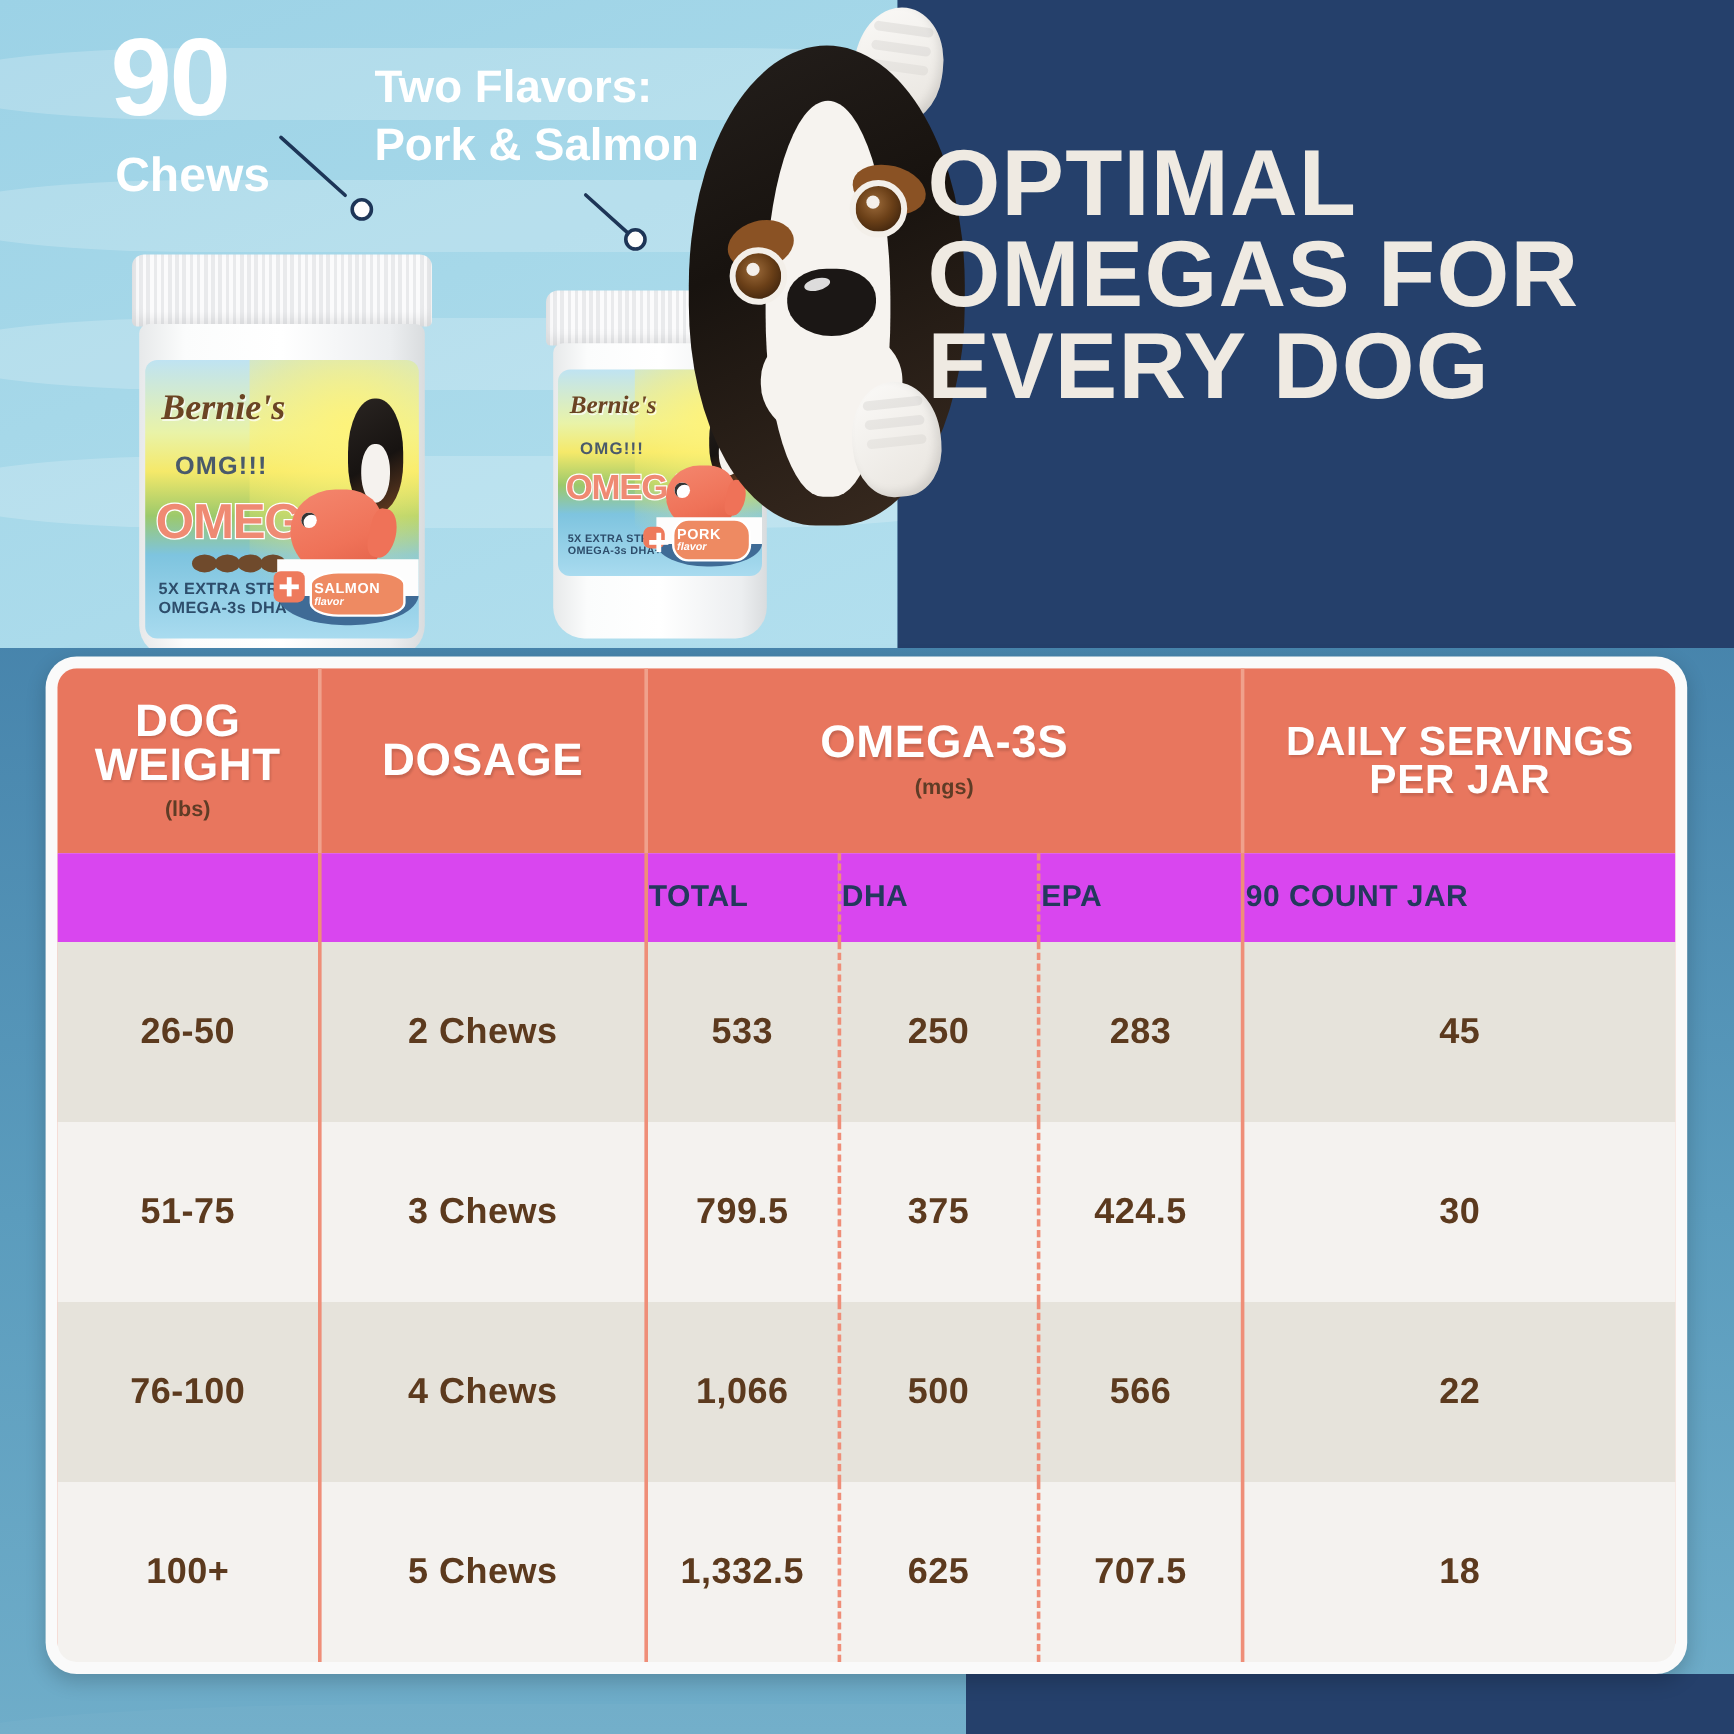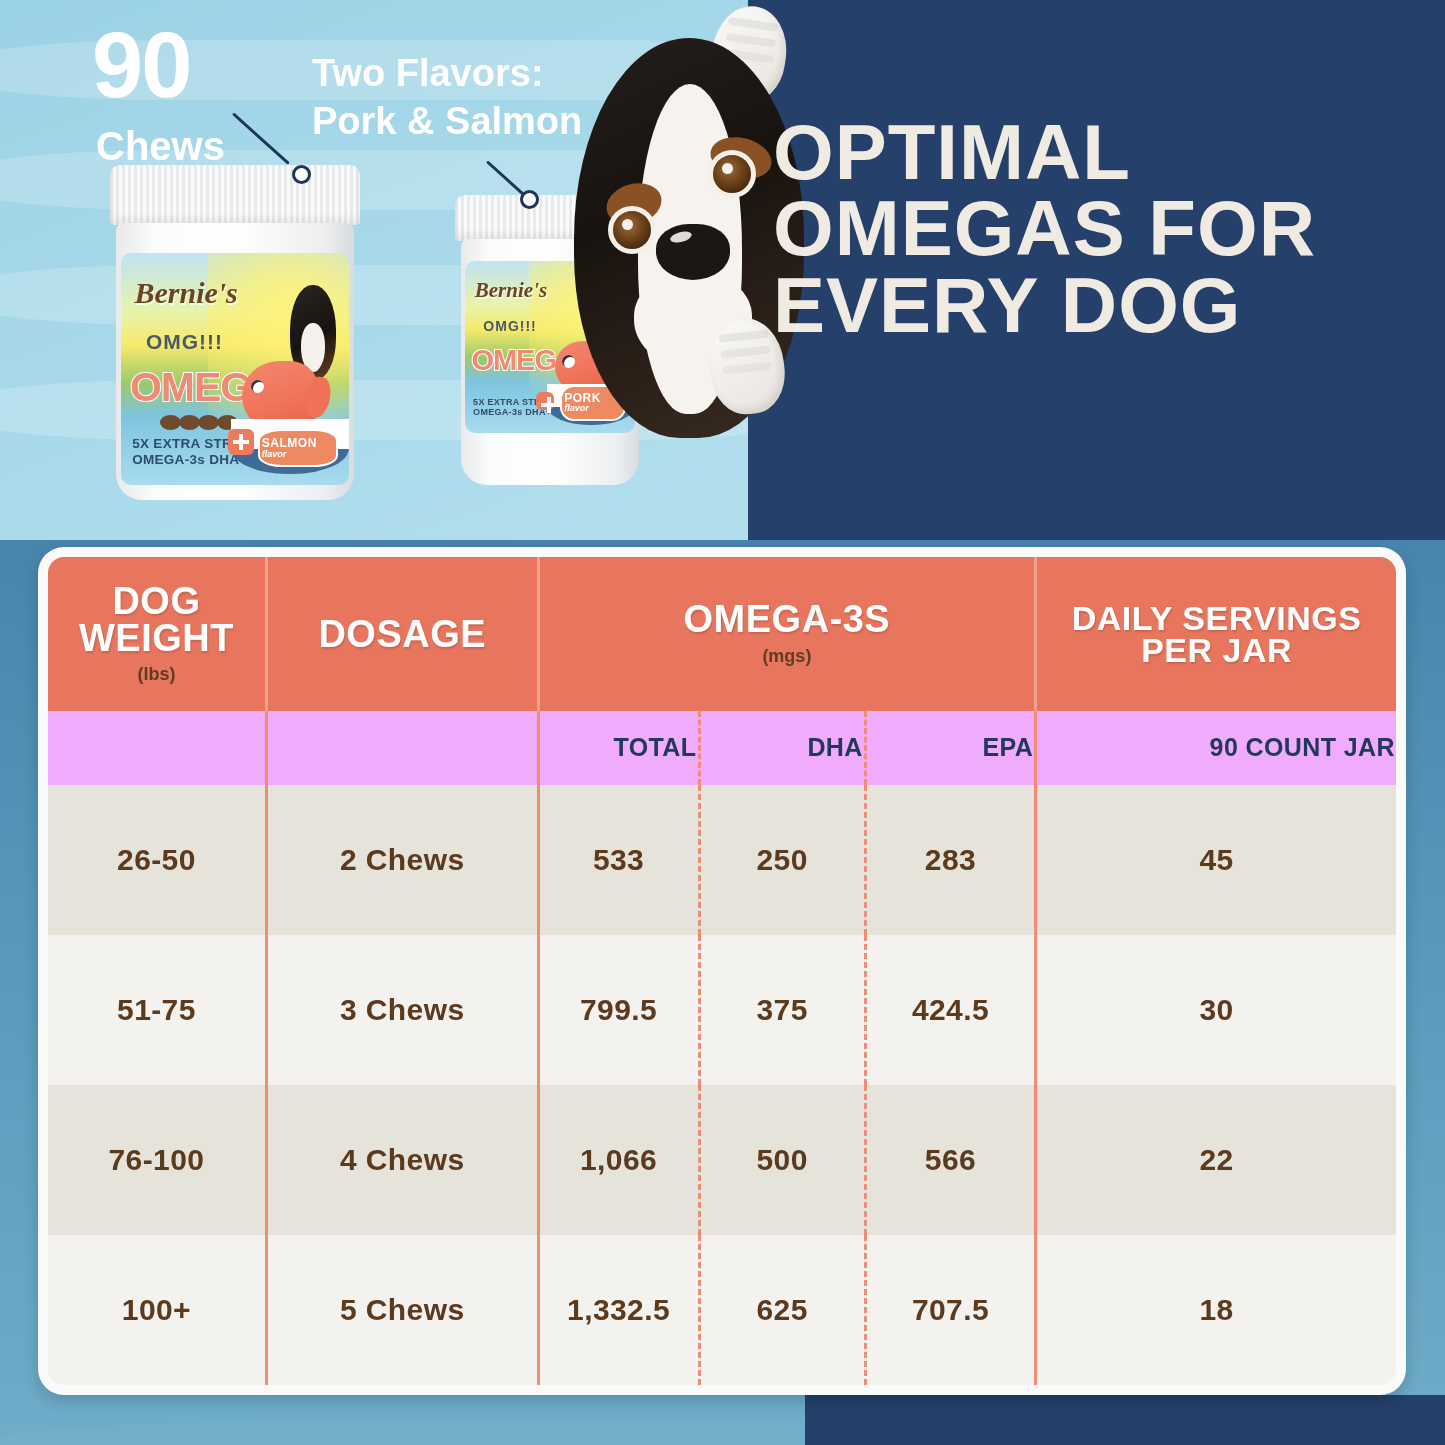--- a/index.html
+++ b/index.html
@@ -42,21 +42,21 @@
     background:#fdfdfd;border:3px solid #1d3557;box-sizing:border-box;}
 
   
   .headline{position:absolute;left:773px;top:78px;width:640px;color:#efeae2;
     font-size:78px;font-weight:800;line-height:.98;letter-spacing:1px;
     font-family:"Liberation Sans", sans-serif;
     text-transform:uppercase;margin-top:36px;}
   .headline div{white-space:nowrap;}
 
   
-  .jar{position:absolute;}
+  .jar{position:absolute;margin-top:47px;}
   .jar .lid{position:absolute;left:0;top:0;width:100%;height:60px;
     background:repeating-linear-gradient(90deg,#e9eaec 0 3px,#fbfbfc 3px 6px);
     border-radius:10px 10px 4px 4px;box-shadow:inset 0 -6px 10px rgba(0,0,0,.08);}
   .jar .body{position:absolute;left:6px;top:58px;width:calc(100% - 12px);bottom:0;
     background:linear-gradient(90deg,#e7e9ea 0%,#fbfcfc 16%,#ffffff 50%,#eceef0 88%,#d9dcde 100%);
     border-radius:8px 8px 26px 26px;}
   .jar .label{position:absolute;left:2%;right:2%;top:30px;height:232px;border-radius:10px;overflow:hidden;
     background:linear-gradient(180deg,#bfe3f2 0%,#e9f3a8 26%,#f5e96a 40%,#9cc96b 56%,#7ec4df 70%,#a9dbef 100%);}
   .lab-sun{position:absolute;left:38%;top:-36%;width:120%;height:120%;
     background:radial-gradient(circle at 30% 50%, rgba(255,243,120,.95) 0%, rgba(255,240,110,.5) 30%, rgba(255,255,255,0) 62%);}
@@ -131,21 +131,21 @@
   col.c4{width:12.3%}col.c5{width:12.6%}col.c6{width:26.8%}
 
   thead.main th{background:#e8765e;color:#fff;text-align:center;vertical-align:middle;
     border-right:3px solid #f0a18c;padding:6px 4px;height:142px;}
   thead.main th:last-child{border-right:none;}
   .h-main{font-size:38px;font-weight:800;line-height:.95;letter-spacing:.5px;
     text-transform:uppercase;text-shadow:1px 2px 2px rgba(0,0,0,.14);}
   .h-main.sm{font-size:34px;}
   .h-unit{font-size:18px;font-weight:600;color:#5f3c26;margin-top:8px;}
 
-  tr.sub td{background:#f0abfc;color:#23395c;text-align:right;font-size:25px;
+  tr.sub td{background:#d946ef;color:#23395c;text-align:left;font-size:25px;
     font-weight:800;height:62px;letter-spacing:.4px;}
   tr.sub td.solidl{border-left:3px solid #ef8e78;}
   tr.sub td.dashl{border-left:3px dashed #ef8e78;}
 
   tbody tr.d td{text-align:center;font-size:30px;font-weight:700;color:#5c3a1e;
     height:128px;letter-spacing:.4px;}
   tbody tr.d.odd td{background:#f4f2ef;}
   tbody tr.d.even td{background:#e6e3db;}
   tbody td.solidl{border-left:3px solid #ef8e78;}
   tbody td.dashl{border-left:3px dashed #ef8e78;}

